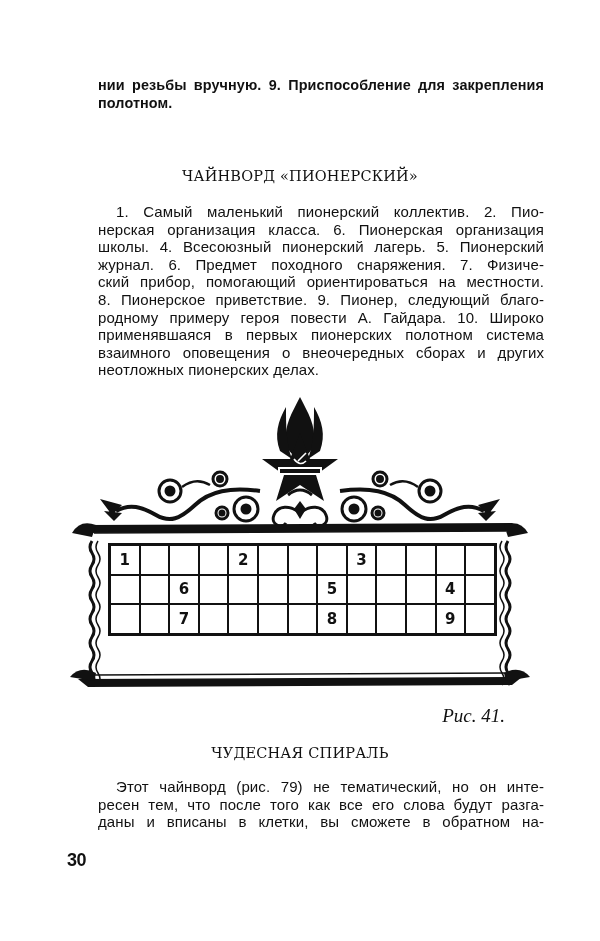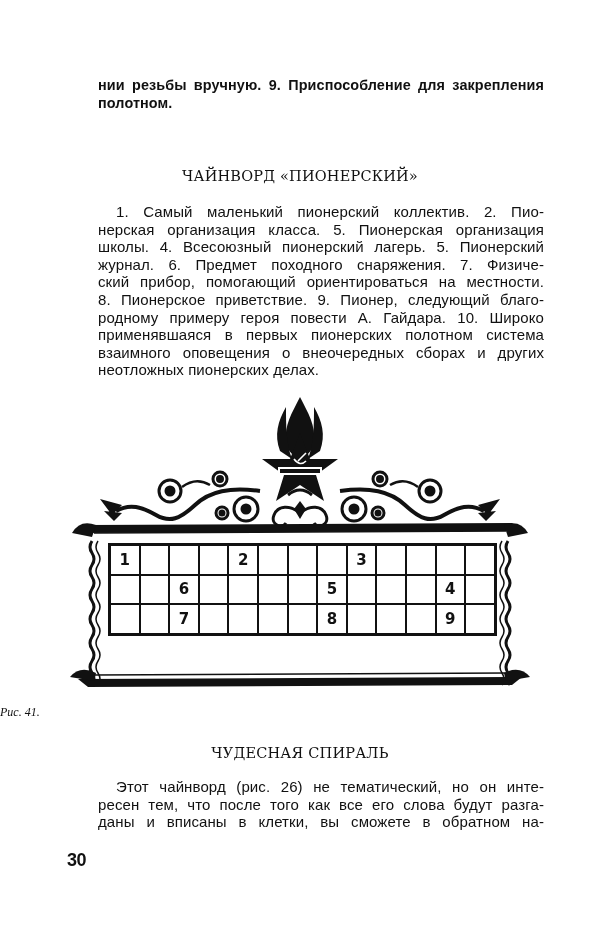--- a/index.html
+++ b/index.html
@@ -11,36 +11,36 @@
   .title { position: absolute; left: 0; width: 600px; text-align: center; font-family: "DejaVu Serif", serif; font-weight: normal; font-size: 14.5px; letter-spacing: 0.2px; }
   .title1 { top: 168px; }
   .title2 { top: 745px; }
   .clues { top: 203px; font-family: "Liberation Sans", sans-serif; font-size: 15px; }
   .clues .ln.first { text-indent: 18px; }
   .intro { top: 778px; font-family: "Liberation Sans", sans-serif; font-size: 15px; }
   .intro .ln.first { text-indent: 18px; }
   .figure { position: absolute; left: 60px; top: 395px; width: 480px; height: 300px; }
   .grid { position: absolute; left: 48px; top: 148px; border-collapse: collapse; border: 3px solid #111; }
   .grid td { width: 27.6px; height: 27.6px; border: 2.2px solid #111; padding: 0; font-family: "DejaVu Sans", sans-serif; font-weight: bold; font-size: 15px; text-align: center; vertical-align: middle; }
-  .caption { position: absolute; left: 0; width: 505px; top: 705px; text-align: left; font-family: "Liberation Serif", serif; font-style: italic; font-size: 12px; }
+  .caption { position: absolute; left: 0; width: 505px; top: 705px; text-align: right; font-family: "Liberation Serif", serif; font-style: italic; font-size: 19px; }
   .page-num { position: absolute; left: 67px; top: 850px; font-family: "Liberation Sans", sans-serif; font-weight: bold; font-size: 18px; letter-spacing: -0.5px; }
 </style>
 </head>
 <body>
 
 <div class="para top-para">
   <span class="ln">нии резьбы вручную. 9. Приспособление для закрепления</span>
   <span class="ln last">полотном.</span>
 </div>
 
 <div class="title title1">ЧАЙНВОРД «ПИОНЕРСКИЙ»</div>
 
 <div class="para clues">
   <span class="ln first">1. Самый маленький пионерский коллектив. 2. Пио-</span>
-  <span class="ln">нерская организация класса. 5. Пионерская организация</span>
+  <span class="ln">нерская организация класса. 6. Пионерская организация</span>
   <span class="ln">школы. 4. Всесоюзный пионерский лагерь. 5. Пионерский</span>
   <span class="ln">журнал. 6. Предмет походного снаряжения. 7. Физиче-</span>
   <span class="ln">ский прибор, помогающий ориентироваться на местности.</span>
   <span class="ln">8. Пионерское приветствие. 9. Пионер, следующий благо-</span>
   <span class="ln">родному примеру героя повести А. Гайдара. 10. Широко</span>
   <span class="ln">применявшаяся в первых пионерских полотном система</span>
   <span class="ln">взаимного оповещения о внеочередных сборах и других</span>
   <span class="ln last">неотложных пионерских делах.</span>
 </div>
 
@@ -154,18 +154,18 @@
       </tr>
     </tbody>
   </table>
 </div>
 
 <div class="caption">Рис. 41.</div>
 
 <div class="title title2">ЧУДЕСНАЯ СПИРАЛЬ</div>
 
 <div class="para intro">
-  <span class="ln first">Этот чайнворд (рис. 26) не тематический, но он инте-</span>
+  <span class="ln first">Этот чайнворд (рис. 79) не тематический, но он инте-</span>
   <span class="ln">ресен тем, что после того как все его слова будут разга-</span>
   <span class="ln">даны и вписаны в клетки, вы сможете в обратном на-</span>
 </div>
 
 <div class="page-num">30</div>
 
 </body></html>

